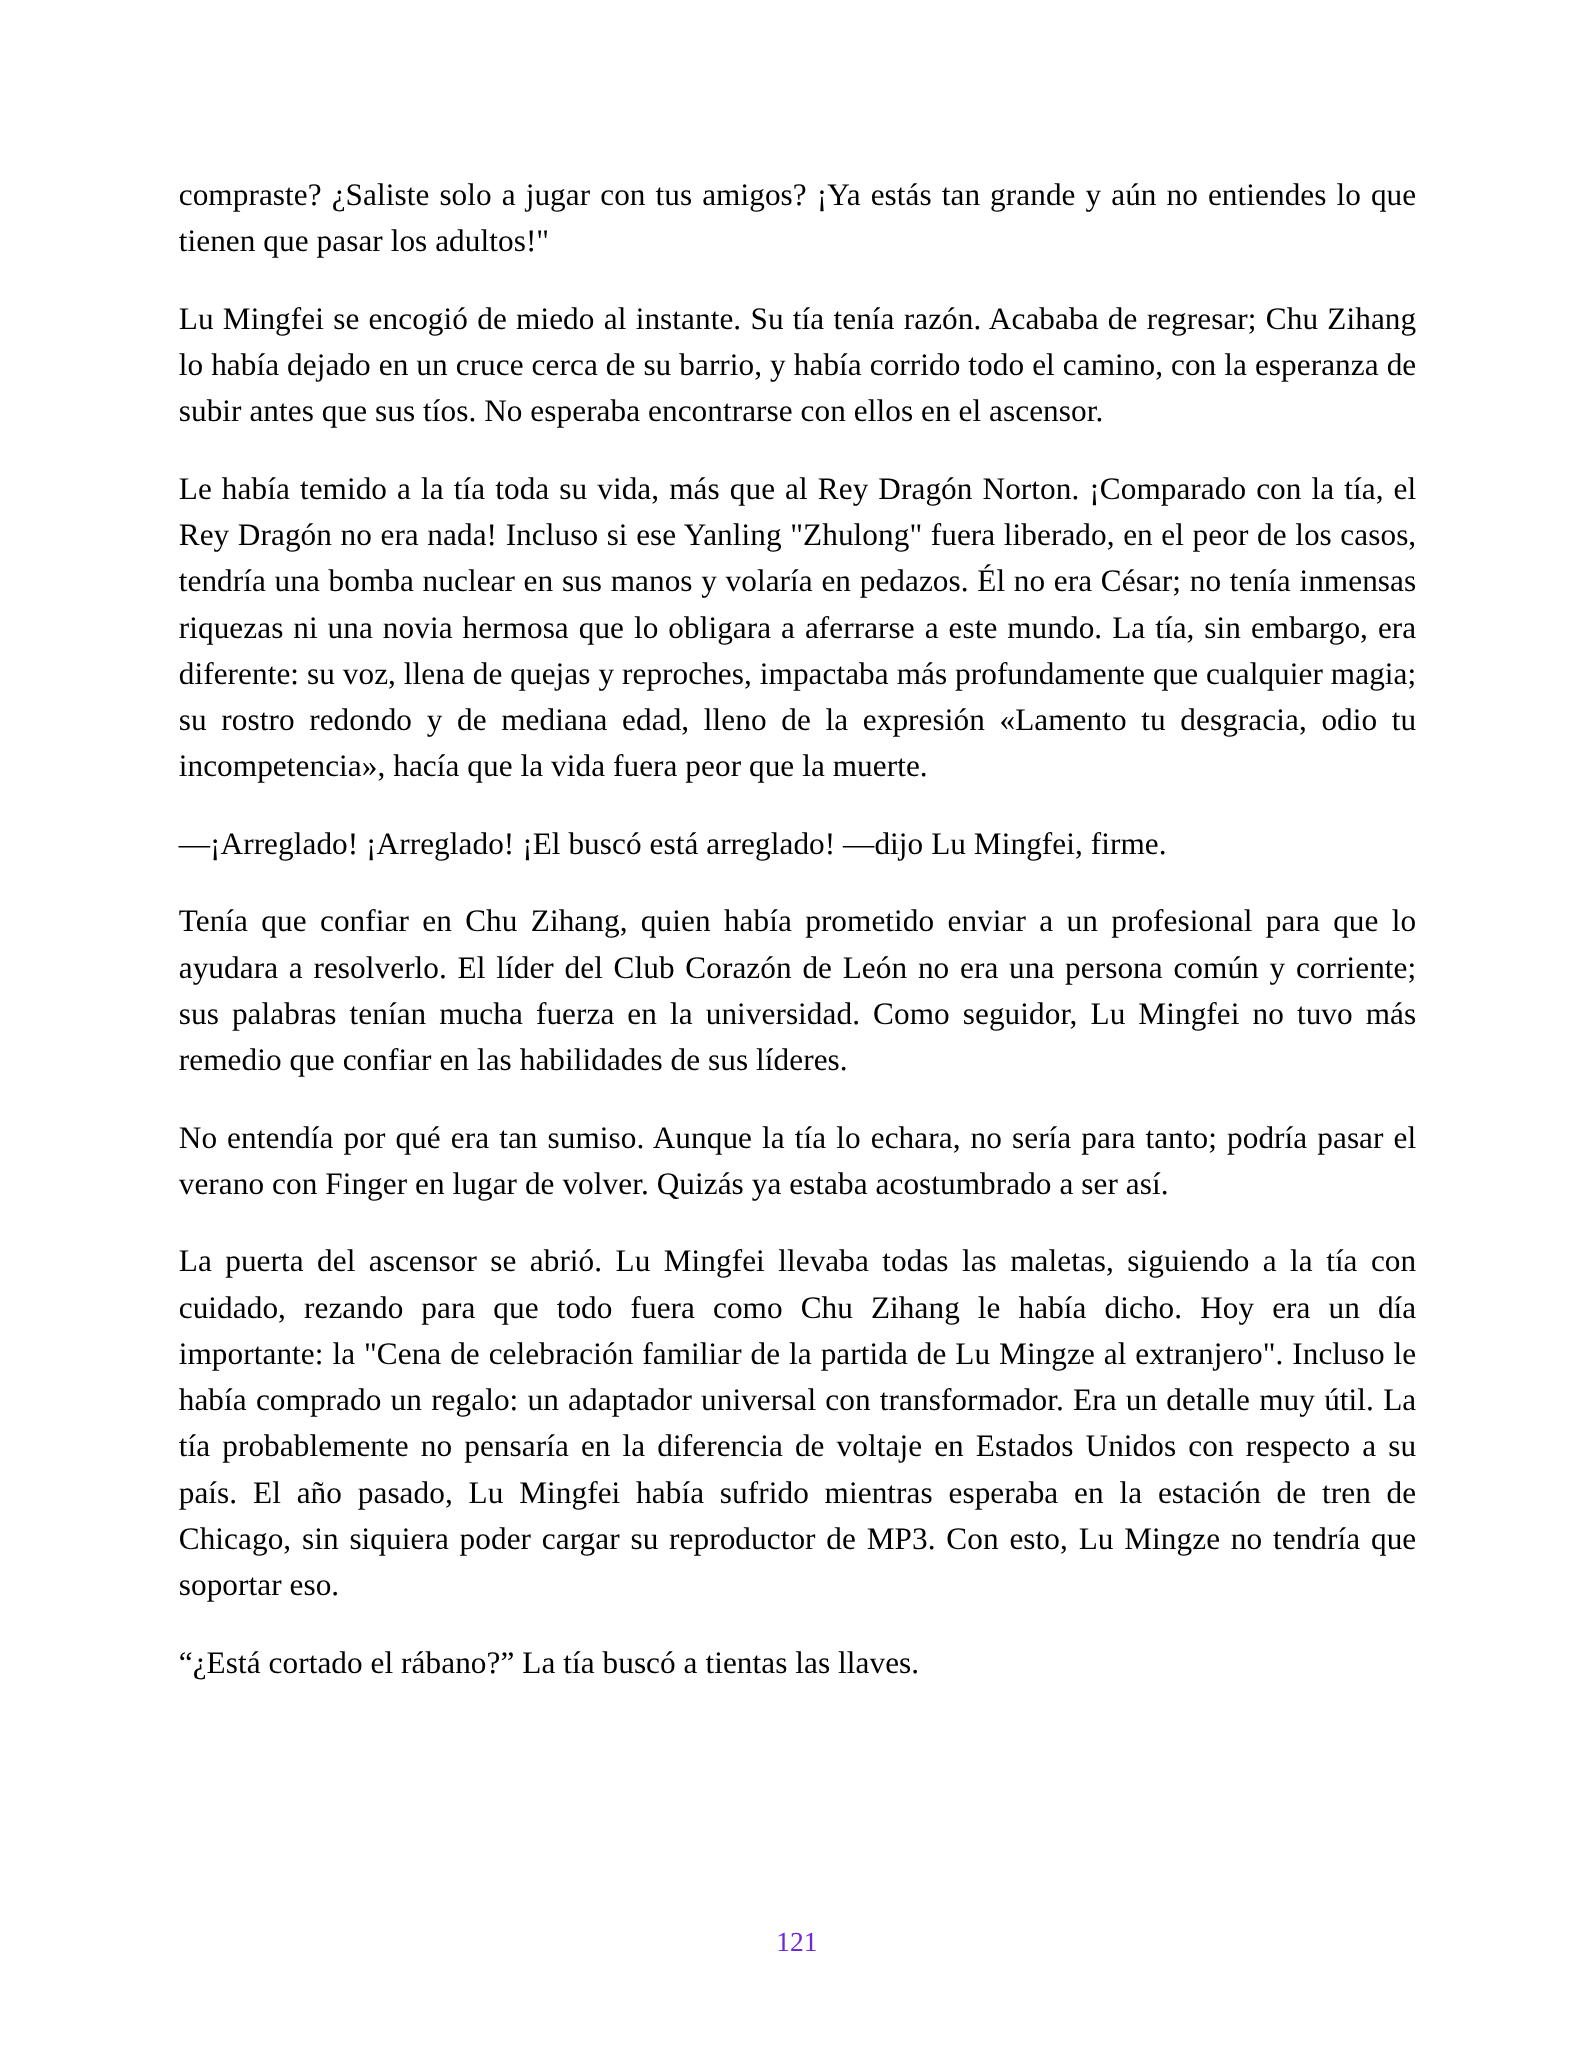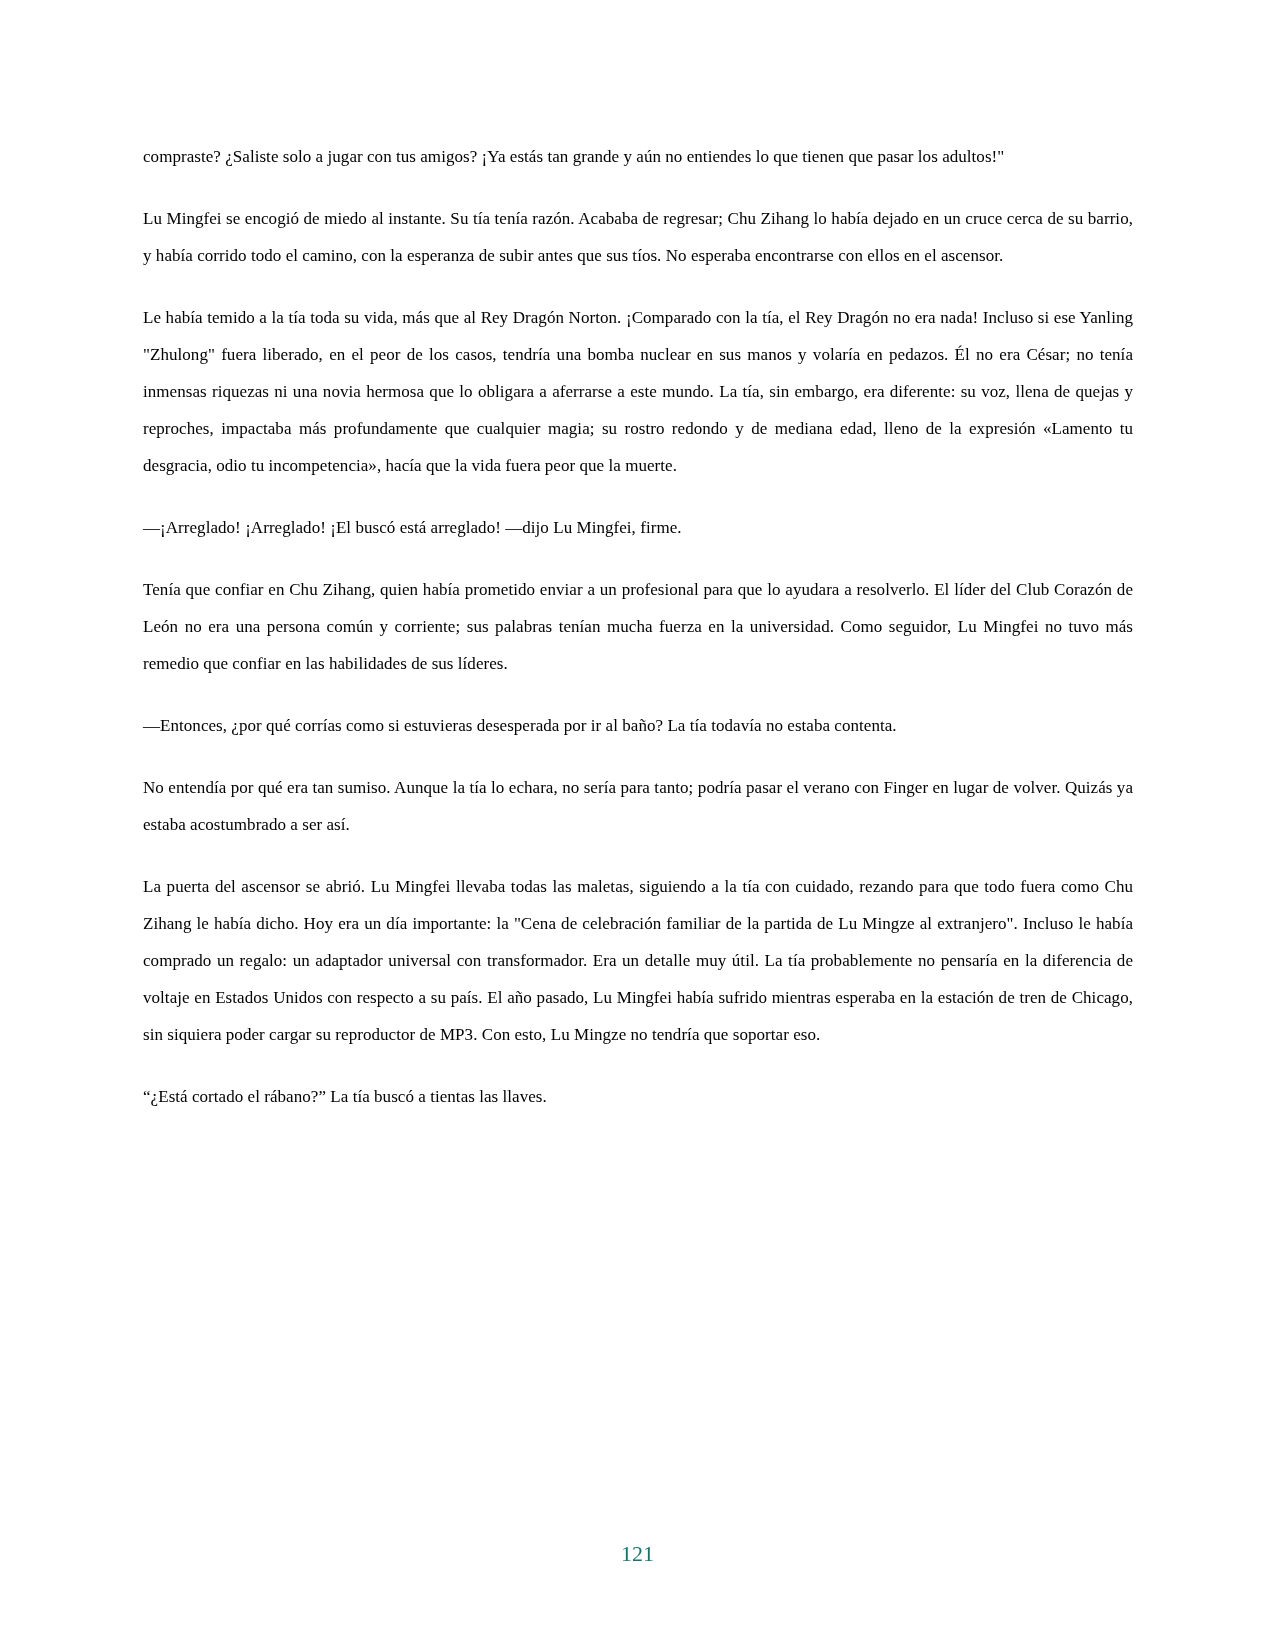--- a/index.html
+++ b/index.html
@@ -21,56 +21,55 @@
     box-sizing: border-box;
   }
   .text-column {
     position: absolute;
     left: 143px;
     top: 138px;
     width: 990px;
   }
   .para {
     margin: 0 0 25px 0;
-    font-size: 17px;
+    font-size: 25px;
     line-height: 37px;
     text-align: justify;
     text-justify: inter-word;
     letter-spacing: 0.05px;
     word-spacing: 0px;
     hyphens: none;
     -webkit-hyphens: none;
   }
   .para:last-of-type {
     margin-bottom: 0;
   }
   .page-number {
     position: absolute;
     left: 0;
     right: 0;
     top: 1540px;
     text-align: center;
     font-size: 22px;
     line-height: 28px;
     font-family: "Liberation Serif", "DejaVu Serif", serif;
-    color: #0f766e;
+    color: #6d28d9;
   }
 </style>
 </head>
 <body>
 
 <div class="page">
 
   <div class="text-column">
     <p class="para">compraste? ¿Saliste solo a jugar con tus amigos? ¡Ya estás tan grande y aún no entiendes lo que tienen que pasar los adultos!"</p>
     <p class="para">Lu Mingfei se encogió de miedo al instante. Su tía tenía razón. Acababa de regresar; Chu Zihang lo había dejado en un cruce cerca de su barrio, y había corrido todo el camino, con la esperanza de subir antes que sus tíos. No esperaba encontrarse con ellos en el ascensor.</p>
     <p class="para">Le había temido a la tía toda su vida, más que al Rey Dragón Norton. ¡Comparado con la tía, el Rey Dragón no era nada! Incluso si ese Yanling "Zhulong" fuera liberado, en el peor de los casos, tendría una bomba nuclear en sus manos y volaría en pedazos. Él no era César; no tenía inmensas riquezas ni una novia hermosa que lo obligara a aferrarse a este mundo. La tía, sin embargo, era diferente: su voz, llena de quejas y reproches, impactaba más profundamente que cualquier magia; su rostro redondo y de mediana edad, lleno de la expresión «Lamento tu desgracia, odio tu incompetencia», hacía que la vida fuera peor que la muerte.</p>
     <p class="para">—¡Arreglado! ¡Arreglado! ¡El buscó está arreglado! —dijo Lu Mingfei, firme.</p>
     <p class="para">Tenía que confiar en Chu Zihang, quien había prometido enviar a un profesional para que lo ayudara a resolverlo. El líder del Club Corazón de León no era una persona común y corriente; sus palabras tenían mucha fuerza en la universidad. Como seguidor, Lu Mingfei no tuvo más remedio que confiar en las habilidades de sus líderes.</p>
-    <p class="para">—Entonces, ¿por qué corrías como si estuvieras desesperada por ir al baño? La tía todavía no estaba contenta.</p>
     <p class="para">No entendía por qué era tan sumiso. Aunque la tía lo echara, no sería para tanto; podría pasar el verano con Finger en lugar de volver. Quizás ya estaba acostumbrado a ser así.</p>
     <p class="para">La puerta del ascensor se abrió. Lu Mingfei llevaba todas las maletas, siguiendo a la tía con cuidado, rezando para que todo fuera como Chu Zihang le había dicho. Hoy era un día importante: la "Cena de celebración familiar de la partida de Lu Mingze al extranjero". Incluso le había comprado un regalo: un adaptador universal con transformador. Era un detalle muy útil. La tía probablemente no pensaría en la diferencia de voltaje en Estados Unidos con respecto a su país. El año pasado, Lu Mingfei había sufrido mientras esperaba en la estación de tren de Chicago, sin siquiera poder cargar su reproductor de MP3. Con esto, Lu Mingze no tendría que soportar eso.</p>
     <p class="para">“¿Está cortado el rábano?” La tía buscó a tientas las llaves.</p>
   </div>
 
   <div class="page-number">121</div>
 
 </div>
 
 </body></html>

